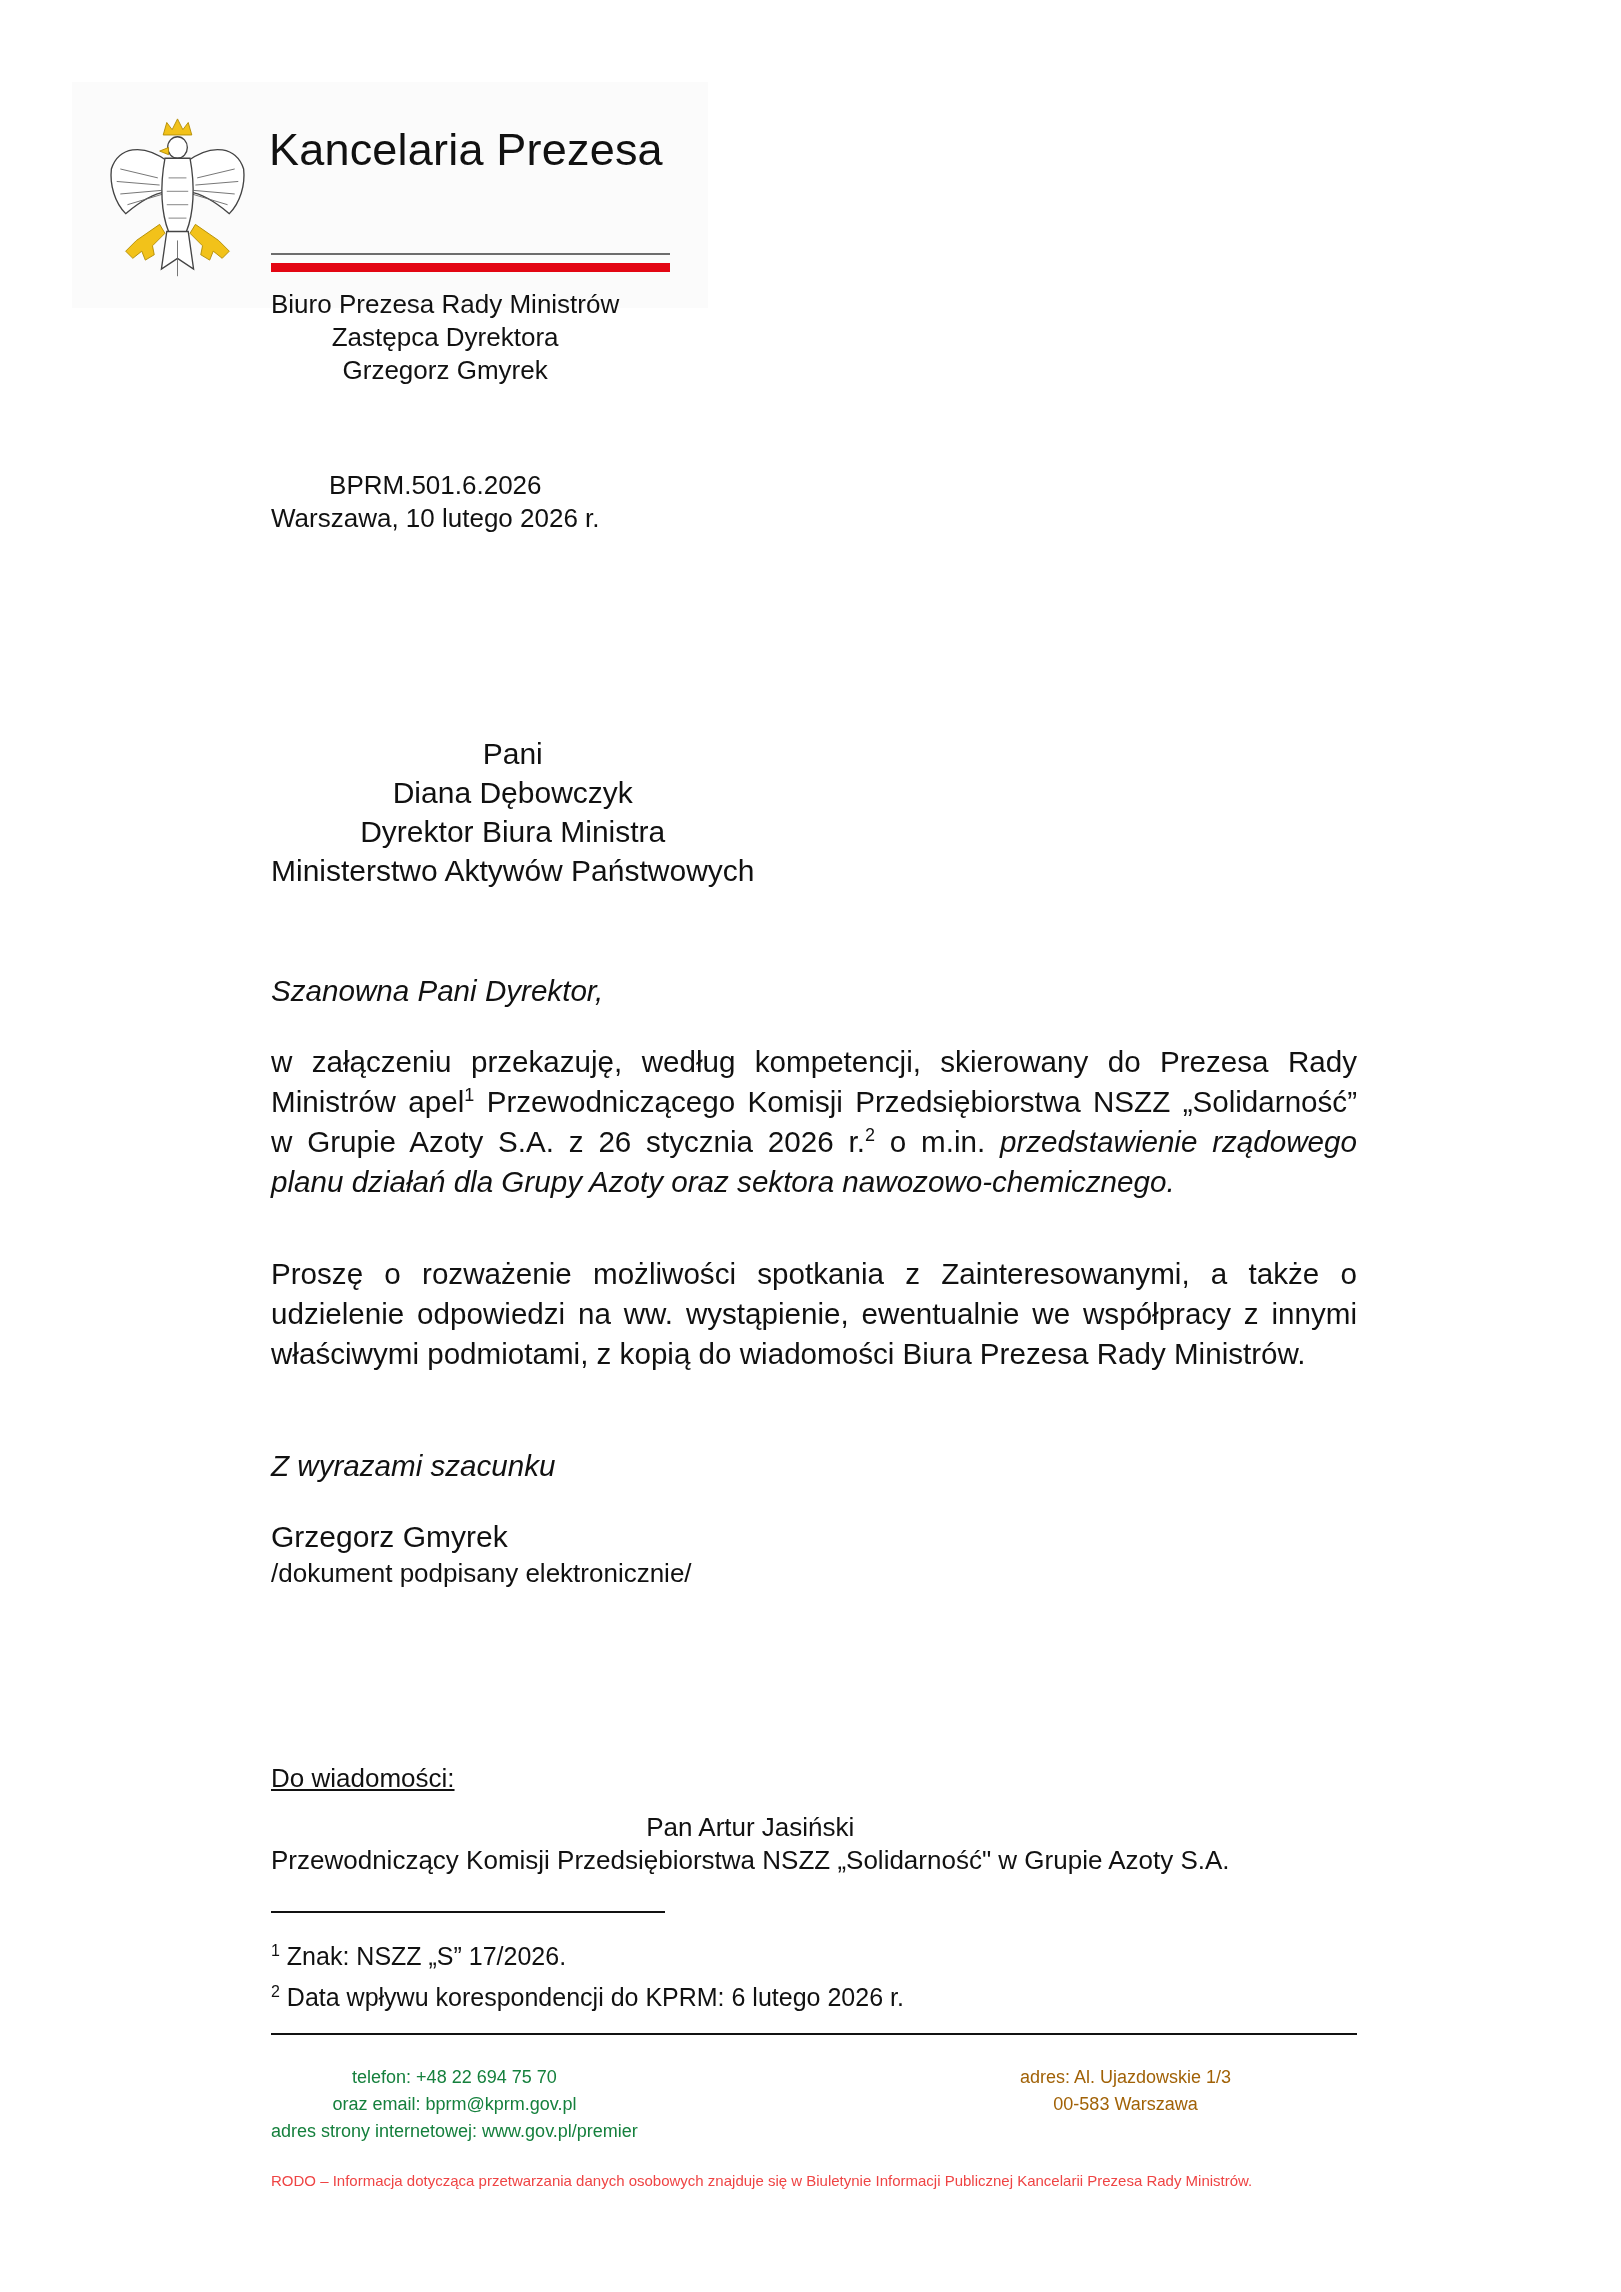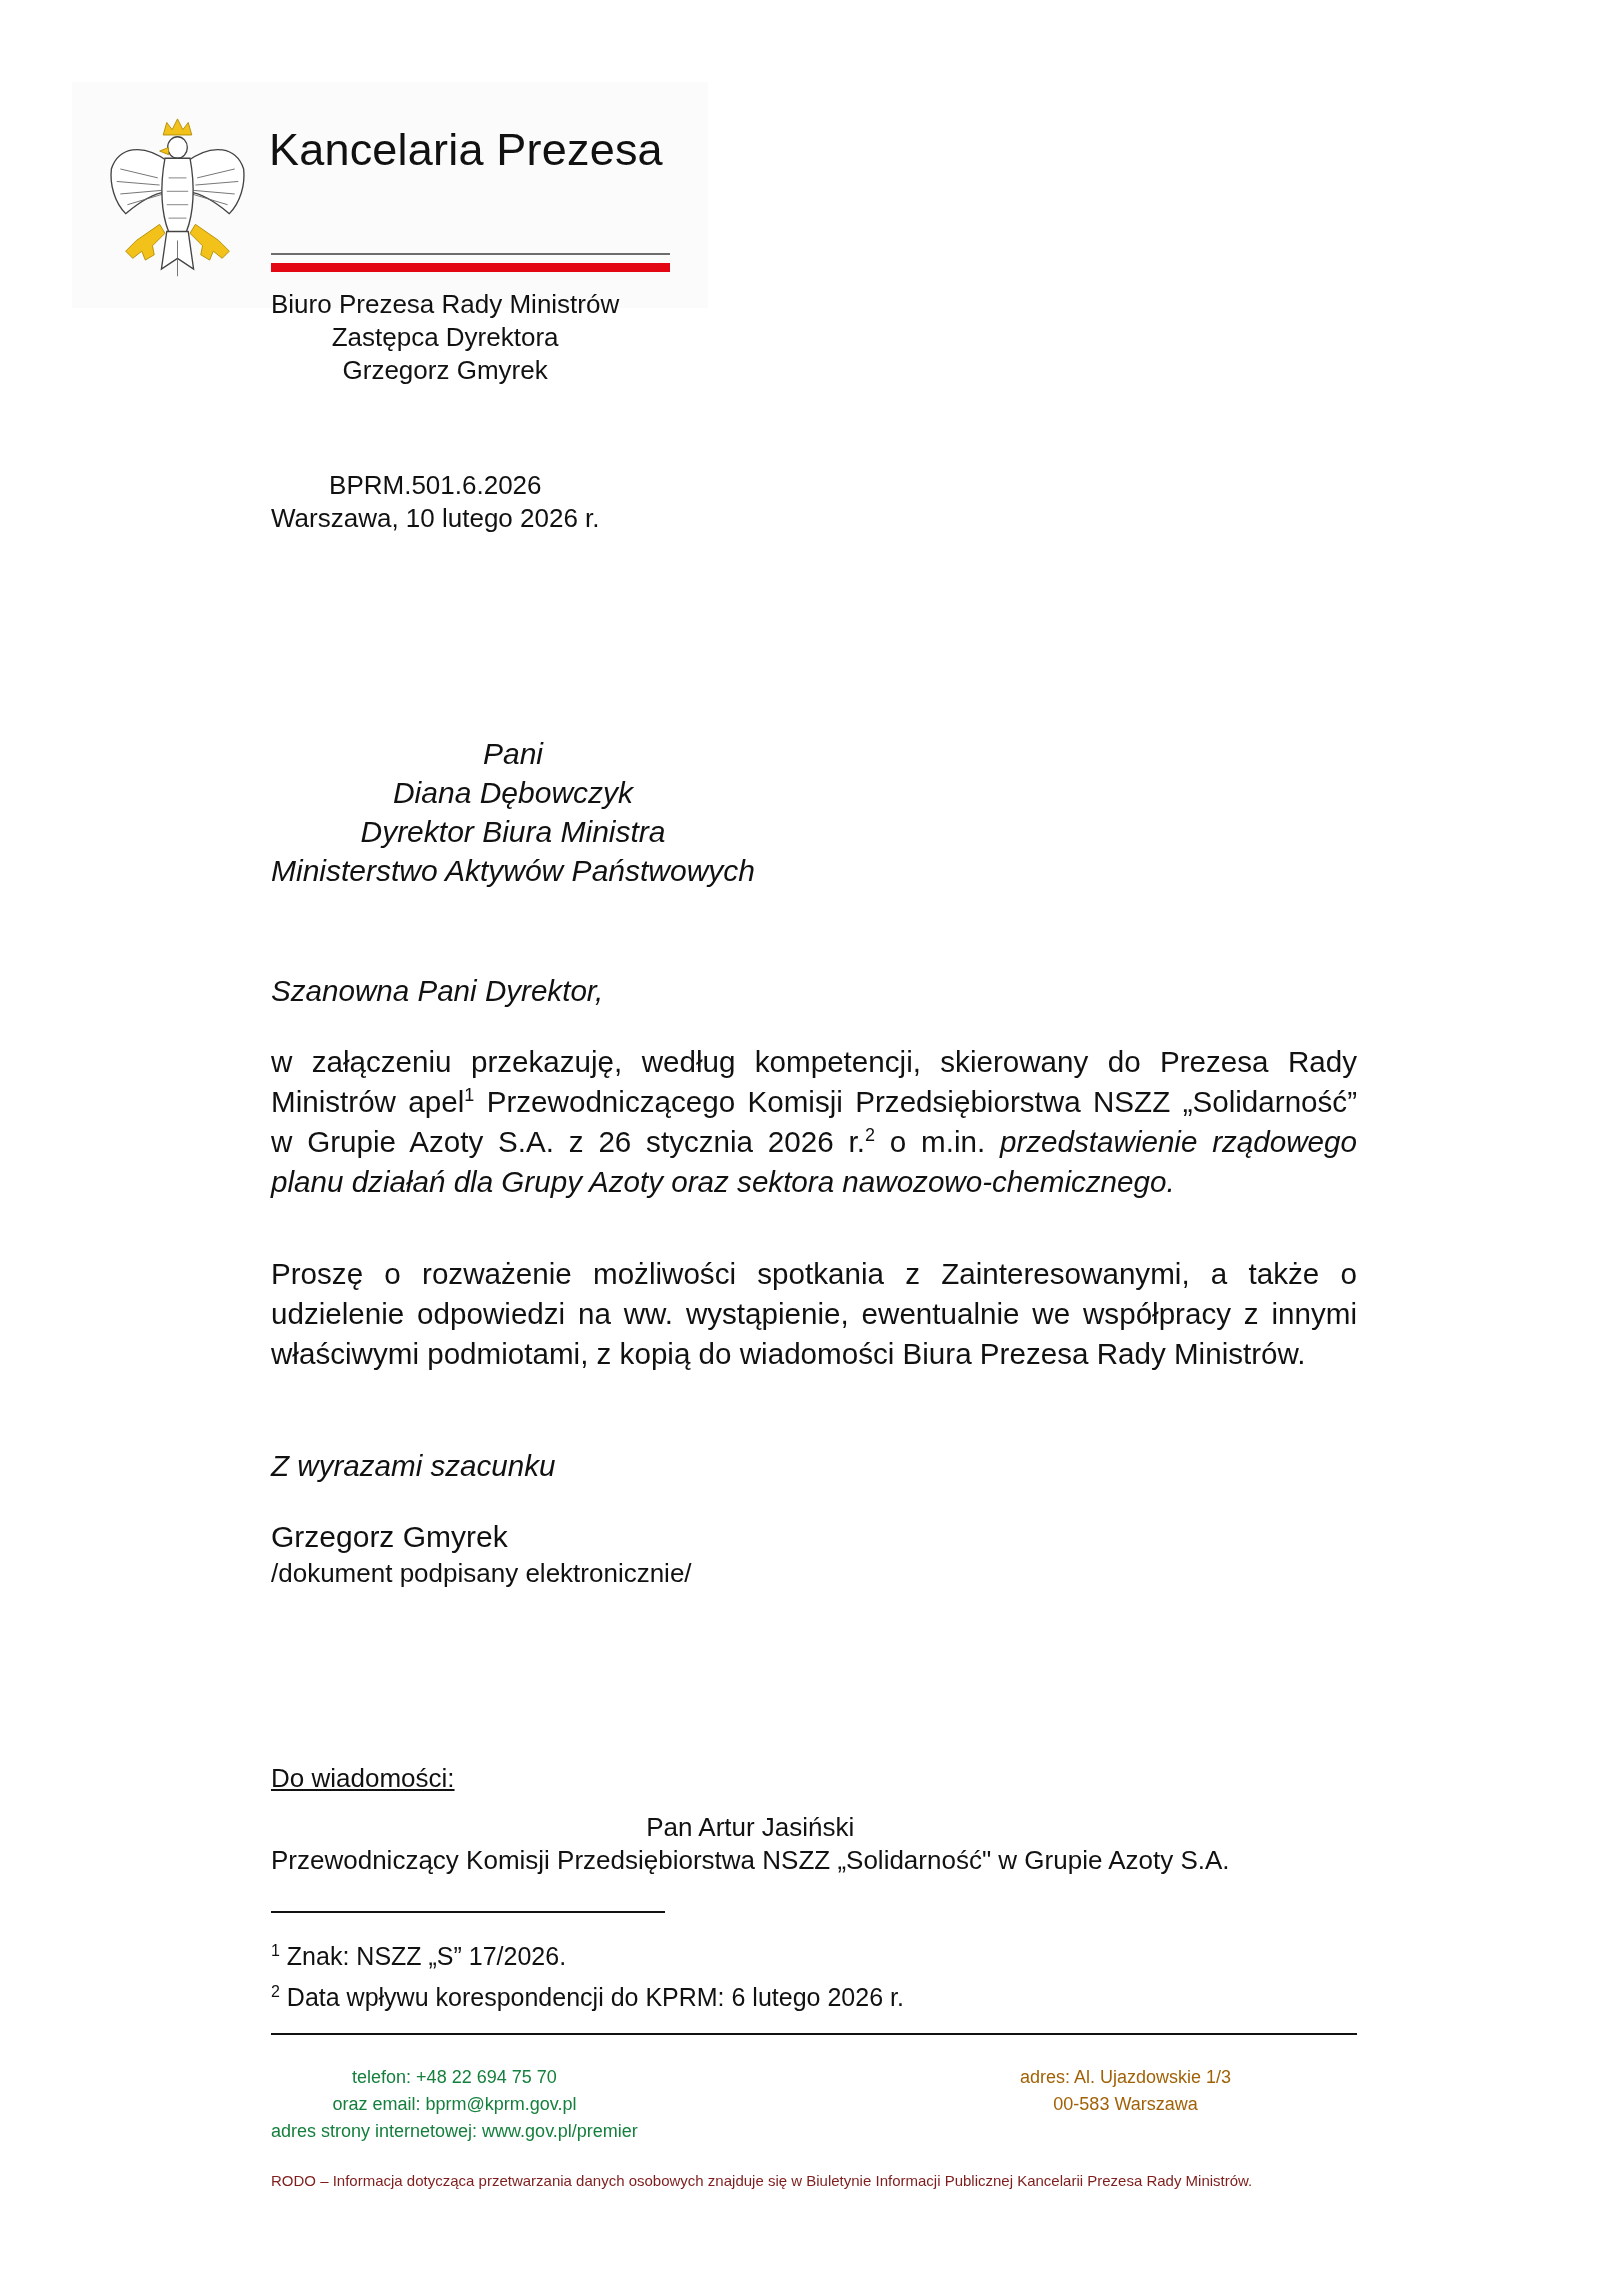--- a/index.html
+++ b/index.html
@@ -21,21 +21,21 @@
       color: #111; letter-spacing: 0.2px;
     }
     .logo-line-gray { left: 271px; top: 253px; width: 399px; height: 1.8px; background: #6d6d6d; }
     .logo-line-red  { left: 271px; top: 263px; width: 399px; height: 9px; background: #e30613; }
 
     
     .sender { left: 271px; top: 288px; font-size: 26px; line-height: 33px; }
     .ref    { left: 271px; top: 469px; font-size: 26px; line-height: 33px; }
 
     
-    .addressee { left: 271px; top: 734px; font-size: 30px; line-height: 39px; font-style: italic; }
+    .addressee { left: 271px; top: 734px; font-size: 30px; line-height: 39px; }
 
     
     .salutation { left: 271px; top: 974px; font-size: 29.6px; font-style: italic; }
     .body-text {
       left: 271px; width: 1086px; font-size: 29.6px; line-height: 40px;
       text-align: justify;
     }
     .p1 { top: 1042px; }
     .p2 { top: 1254px; }
     .closing { left: 271px; top: 1449px; font-size: 29.6px; font-style: italic; }
@@ -53,21 +53,21 @@
     .fn2 { top: 1983px; }
     .fn-num { font-size: 16px; vertical-align: super; line-height: 0; }
     sup { font-size: 18px; line-height: 0; }
 
     
     .footer-rule { left: 271px; top: 2033px; width: 1086px; height: 1.8px; background: #111; }
     .contact { left: 271px; top: 2064px; font-size: 18px; line-height: 27px; color: #15803d; }
     .address { left: 1020px; top: 2064px; font-size: 18px; line-height: 27px; color: #a16207; }
     .rodo {
       left: 271px; top: 2170px; width: 1086px; font-size: 15px; line-height: 21.5px;
-      color: #7f1d1d; text-align: justify;
+      color: #ef4444; text-align: justify;
     }
     .line { display: block; white-space: nowrap; text-align: center; }
   </style>
 </head>
 <body>
 
 <div class="abs logo-bg"></div>
 
 <svg class="abs eagle" viewBox="0 0 160 185">
 

